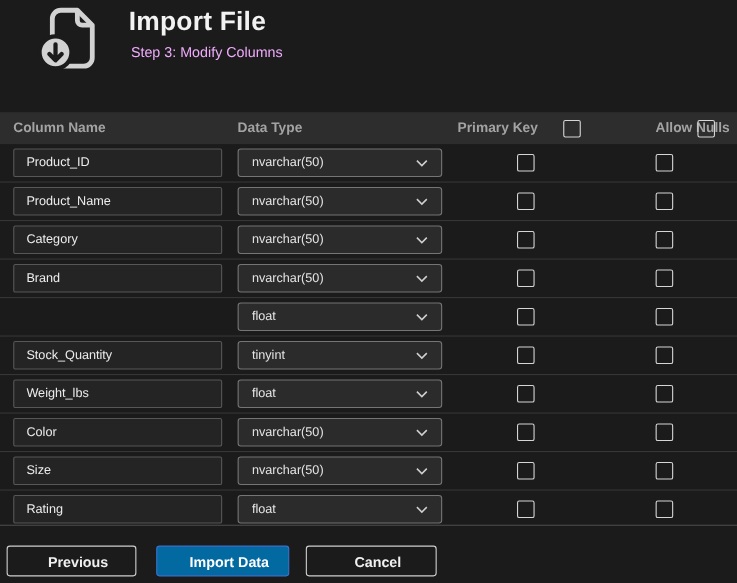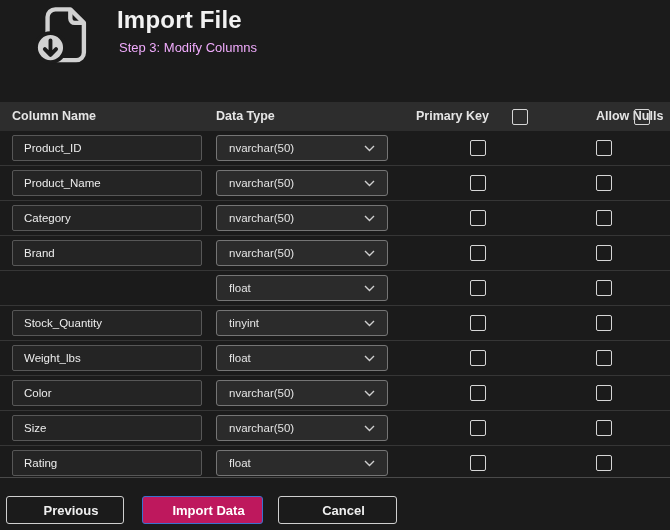--- a/index.html
+++ b/index.html
@@ -6,58 +6,58 @@
   .app{
     position:relative;width:670px;height:530px;background:#1b1b1b;
     font-family:"Liberation Sans", sans-serif;overflow:hidden;
   }
   
   .header-icon{position:absolute;left:33px;top:4px;width:64px;height:62px;}
   .page-title{position:absolute;left:117px;top:6px;font-size:24px;font-weight:bold;color:#f2f2f2;letter-spacing:.2px;}
   .page-subtitle{position:absolute;left:119px;top:40px;font-size:13px;color:#f0abfc;}
   
   .thead{position:absolute;left:0;top:102px;width:670px;height:29px;background:#2d2d2d;}
-  .th{position:absolute;top:0;height:29px;line-height:29px;font-weight:bold;font-size:12.5px;color:#e5e5e5;white-space:nowrap;}
+  .th{position:absolute;top:0;height:29px;line-height:29px;font-weight:bold;font-size:12.5px;color:#a3a3a3;white-space:nowrap;}
   .th-name{left:12px;} .th-type{left:216px;} .th-pk{left:416px;} .th-an{left:551px;margin-left:45px;}
   
   .checkbox{
     position:absolute;width:14px;height:14px;background:transparent;
     border:1.5px solid #d6d6d6;border-radius:2px;cursor:pointer;
   }
   .thead .cb-pk-all{left:512px;top:7px;}
   .thead .cb-an-all{left:634px;top:7px;}
   
   .rows{position:absolute;left:0;top:131px;width:670px;}
   .trow{position:relative;height:34px;border-bottom:1px solid #363636;}
   .trow:last-child{border-bottom:none;}
   .name-input{
     position:absolute;left:12px;top:4px;width:190px;height:26px;box-sizing:border-box;
     background:#242424;border:1px solid #575757;border-radius:2px;
     color:#ececec;font-size:11.5px;padding:0 6px 0 11px;outline:none;
     font-family:"Liberation Sans", sans-serif;
   }
   .type-select{
-    position:absolute;left:216px;top:4px;width:172px;height:26px;box-sizing:border-box;
+    position:absolute;left:216px;top:4px;width:186px;height:26px;box-sizing:border-box;
     background:#2b2b2b;border:1px solid #757575;border-radius:3px;
     display:flex;align-items:center;justify-content:space-between;
     padding:0 12px;color:#e4e4e4;font-size:11.5px;cursor:pointer;
   }
   .chev{flex:0 0 auto;margin-left:6px;}
   .trow .cb-pk{left:470px;top:9px;}
   .trow .cb-an{left:596px;top:9px;}
   
   .table-bottom{position:absolute;left:0;top:477px;width:670px;height:0;border-top:1px solid #4a4a4a;}
   
   .btn{
     position:absolute;top:496px;height:28px;box-sizing:border-box;border-radius:3px;
     font-size:13px;font-weight:bold;display:flex;align-items:center;justify-content:center;
     cursor:pointer;font-family:"Liberation Sans", sans-serif;white-space:nowrap;padding-left:12px;
   }
   .btn-secondary{background:transparent;border:1px solid #cfcfcf;color:#f0f0f0;}
-  .btn-primary{background:#be185d;border:1px solid #3a72cf;color:#ffffff;}
+  .btn-primary{background:#0369a1;border:1px solid #3a72cf;color:#ffffff;}
   .btn-previous{left:6px;width:118px;}
   .btn-import{left:142px;width:121px;}
   .btn-cancel{left:278px;width:119px;}
 </style>
 </head>
 <body>
 
 <div class="app">
 
   <svg class="header-icon" viewBox="0 0 64 64" aria-hidden="true">

